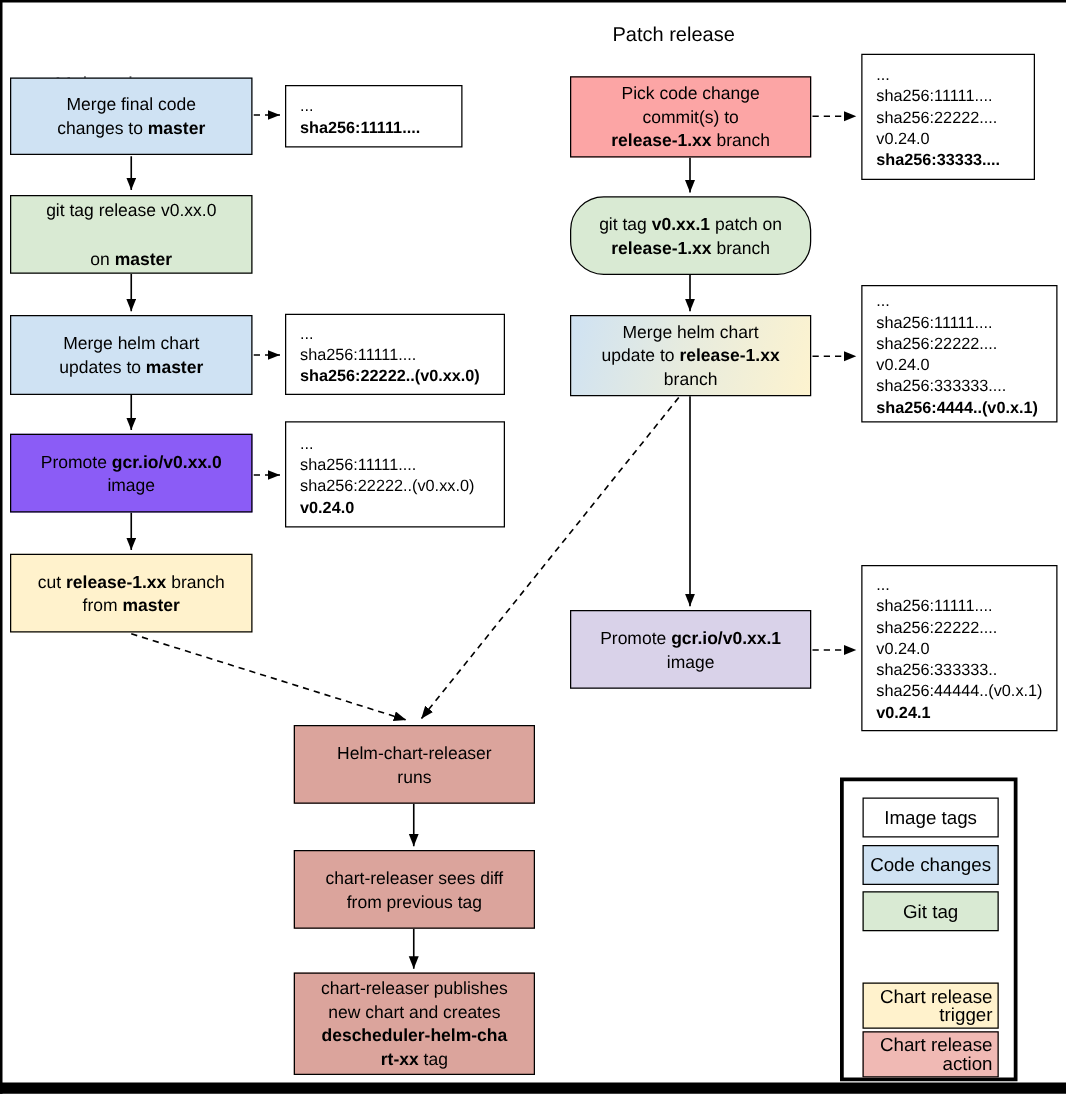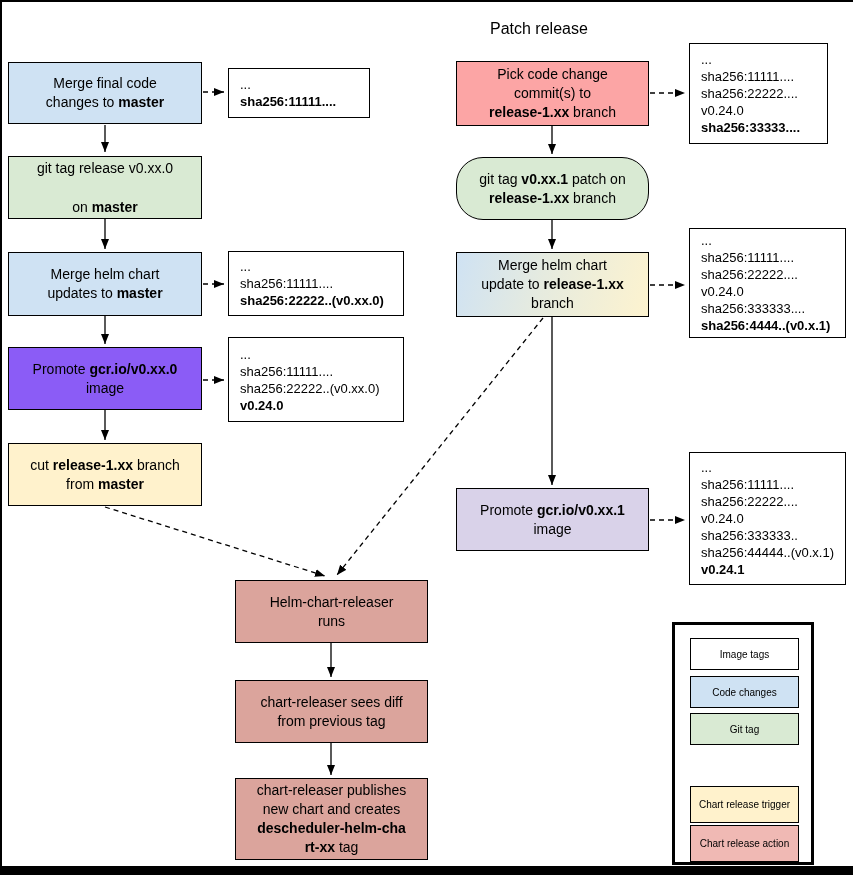--- a/index.html
+++ b/index.html
@@ -23,21 +23,21 @@
     position:absolute;z-index:2;border:1px solid #000;box-sizing:border-box;background:#fff;
     display:flex;flex-direction:column;justify-content:center;
     text-align:left;font-size:13px;line-height:17px;padding:4px 11px;
   }
   .legend{
     position:absolute;z-index:2;border:3px solid #000;box-sizing:border-box;background:#fff;
   }
   .legend-item{
     position:absolute;border:1px solid #000;box-sizing:border-box;
     display:flex;align-items:center;justify-content:center;text-align:right;
-    font-size:10px;line-height:15px;padding:1px 4px;
+    font-size:15px;line-height:15px;padding:1px 4px;
   }
 </style>
 </head>
 <body>
 
 <div class="frame-top"></div>
 <div class="frame-left"></div>
 <div class="frame-bottom"></div>
 
 <svg class="arrows" width="853" height="875" viewBox="0 0 853 875">

